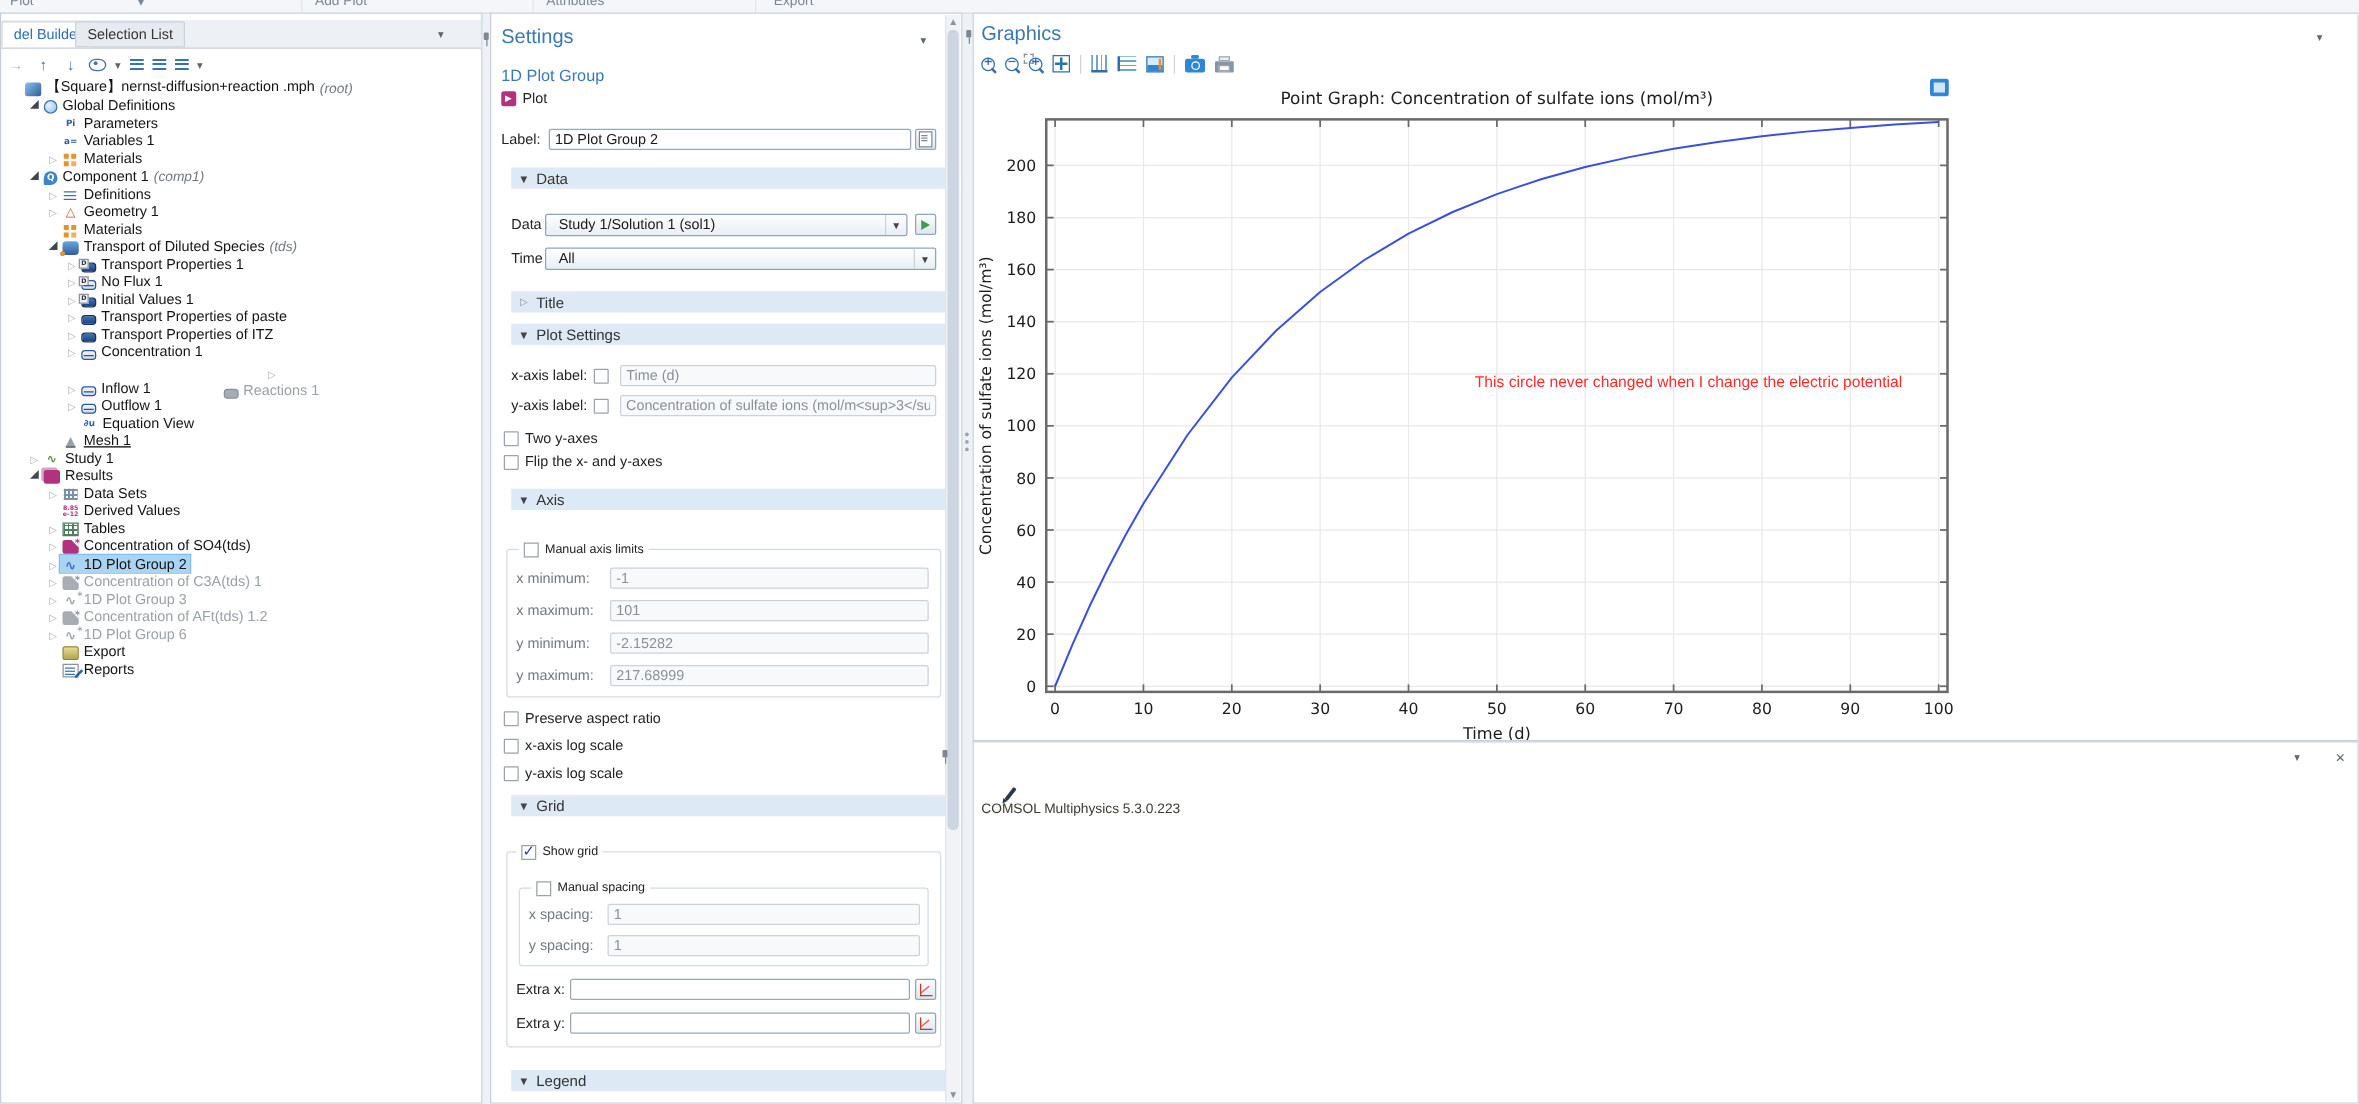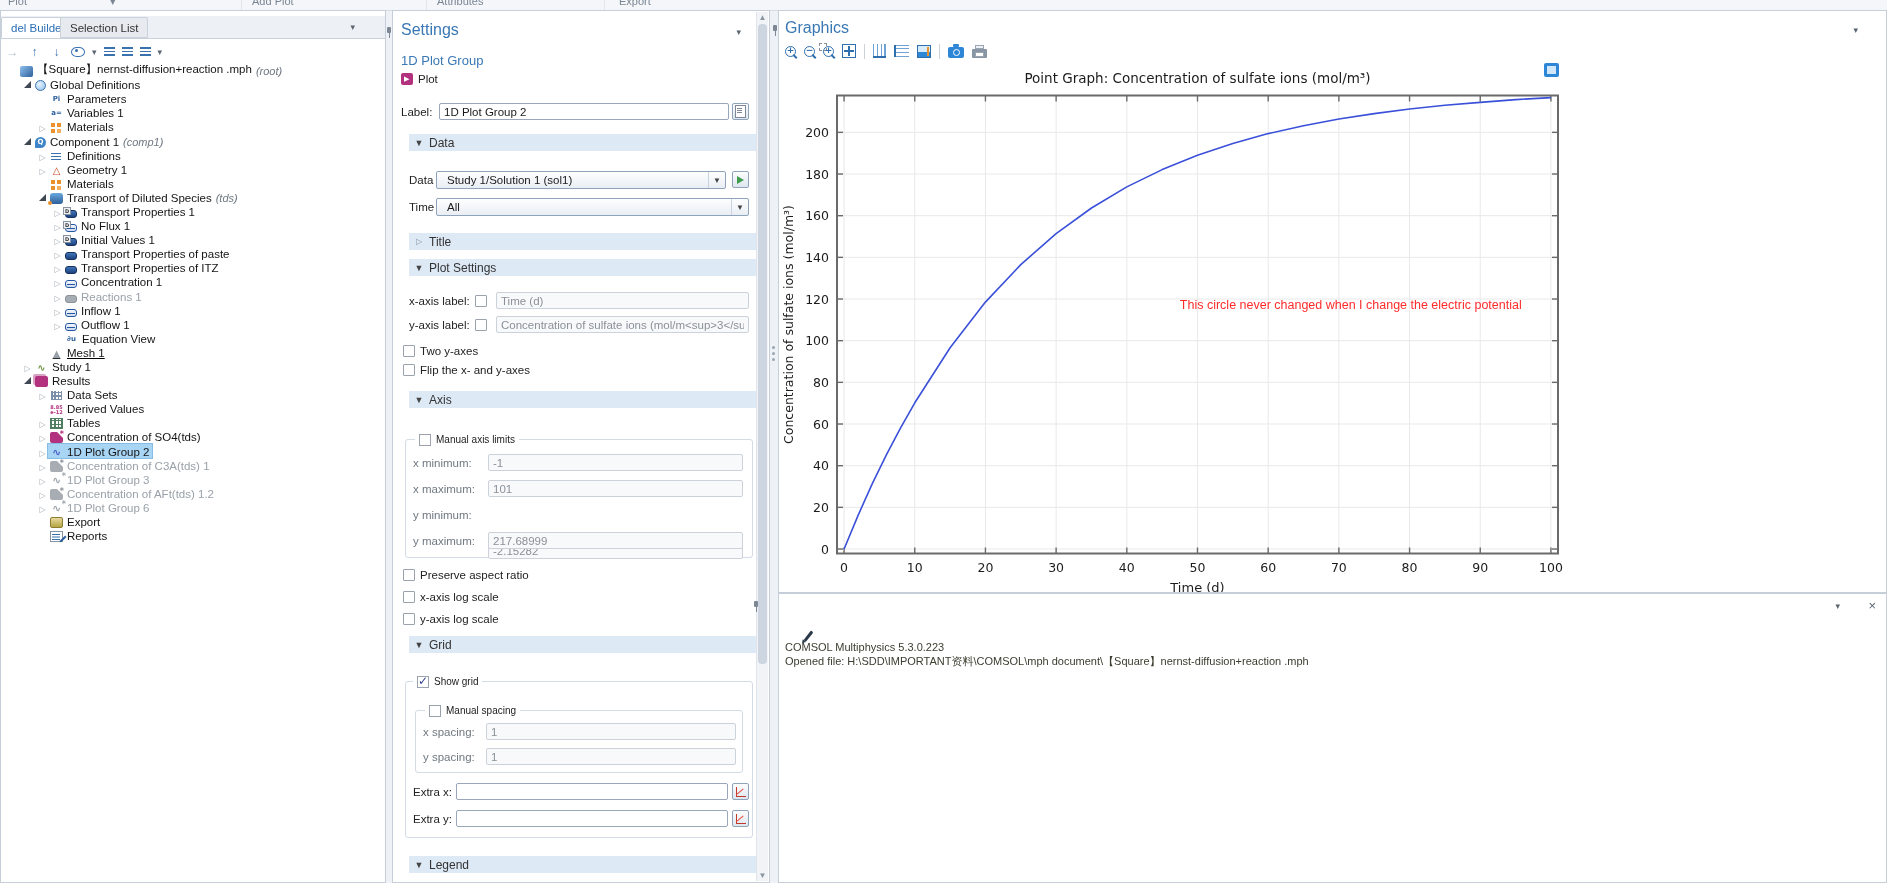--- a/index.html
+++ b/index.html
@@ -301,21 +301,21 @@
           <span class="tlabel">Transport Properties of ITZ</span>
         </span>
       </div>
       <div class="trow" style="padding-left: 49px;">
         <span class="exp closed"></span>
         <span class="rowinner">
           <span class="ti" data-icon="boundary"></span>
           <span class="tlabel">Concentration 1</span>
         </span>
       </div>
-      <div class="trow dis" style="padding-left: 49px;">
+      <div class="trow dis" style="padding-left: 49px; flex-direction: column;">
         <span class="exp closed"></span>
         <span class="rowinner">
           <span class="ti" data-icon="domain-gray"></span>
           <span class="tlabel">Reactions 1</span>
         </span>
       </div>
       <div class="trow" style="padding-left: 49px;">
         <span class="exp closed"></span>
         <span class="rowinner">
           <span class="ti" data-icon="boundary"></span>
@@ -505,21 +505,21 @@
   <div class="fieldset" style="left:12px;top:428px;width:348px;height:119px"></div>
   <div class="legendrow" style="left:22px;top:422px">
     <span class="cbx"></span>
     <span class="ltext">Manual axis limits</span>
   </div>
   <span class="flabel" style="left:20px;top:446px;color:#707880">x minimum:</span>
   <input class="field dis" style="left: 95px; top: 443px; width: 255px;" value="-1">
   <span class="flabel" style="left:20px;top:472px;color:#707880">x maximum:</span>
   <input class="field dis" style="left: 95px; top: 469px; width: 255px;" value="101">
   <span class="flabel" style="left:20px;top:498px;color:#707880">y minimum:</span>
-  <input class="field dis" style="left: 95px; top: 495px; width: 255px; margin-top: 36px;" value="-2.15282">
+  <input class="field dis" style="left: 95px; top: 495px; width: 255px;" value="-2.15282">
   <span class="flabel" style="left:20px;top:524px;color:#707880">y maximum:</span>
   <input class="field dis" style="left: 95px; top: 521px; width: 255px;" value="217.68999">
   <span class="cb" style="left:10px;top:558px"></span>
   <span class="cblabel" style="left:27px;top:558px">Preserve aspect ratio</span>
   <span class="cb" style="left:10px;top:580px"></span>
   <span class="cblabel" style="left:27px;top:580px">x-axis log scale</span>
   <span class="cb" style="left:10px;top:602px"></span>
   <span class="cblabel" style="left:27px;top:602px">y-axis log scale</span>
 
   
@@ -693,14 +693,13 @@
       <rect x="768" y="7" width="9" height="8" fill="#cfe6fb"></rect>
     </svg>
 </div>
 
 <div class="panel" id="messages-panel" style="left:778px;top:593px;width:1109px;height:290px">
   <span class="abs mini-caret" style="right:46px;top:7px">▾</span>
   <span class="pin abs" style="right:28px;top:5px"></span>
   <span class="abs" style="right:10px;top:4px;font-size:13px;color:#5a6570">×</span>
   <span class="pen abs" style="left:14px;top:34px"></span>
   <div class="msgline" style="left:6px;top:47px">COMSOL Multiphysics 5.3.0.223</div>
-  <div class="msgline" style="left:6px;top:60px">Opened file: H:\SDD\IMPORTANT资料\COMSOL\mph document\【Square】nernst-diffusion+reaction .mph</div>
 </div>
 
 </body></html>

